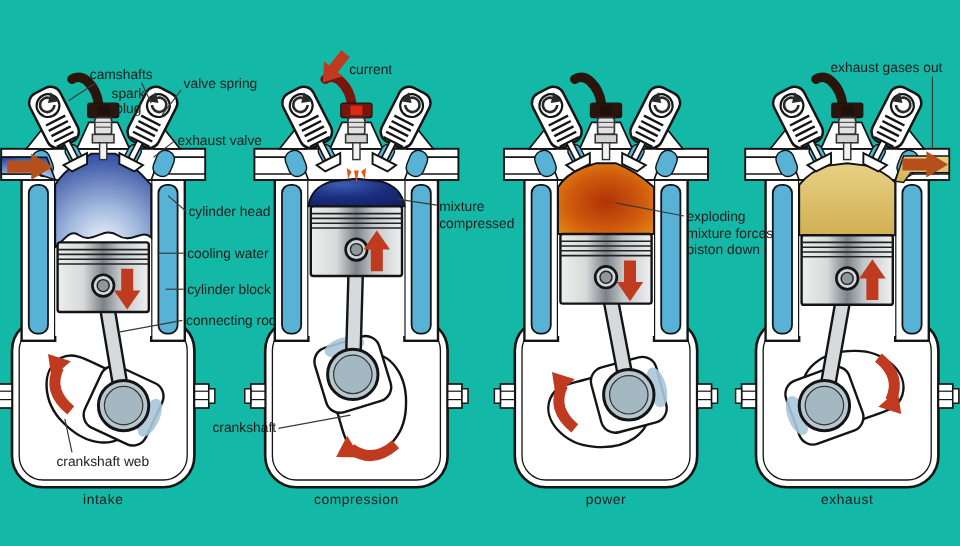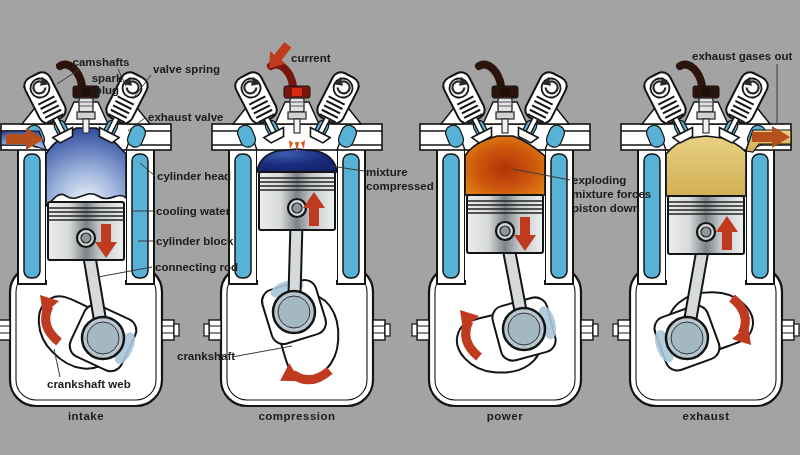--- a/index.html
+++ b/index.html
@@ -1,16 +1,16 @@
 <!DOCTYPE html>
 <html><head>
 <meta charset="utf-8">
 <style>
   html,body{margin:0;padding:0;background:#ffffff;}
-  #stage{position:relative;width:800px;height:455px;background:#a3a3a3;overflow:hidden;font-weight:bold;}
+  #stage{position:relative;width:800px;height:455px;background:#14b8a6;overflow:hidden;}
   svg{display:block;}
   svg text{font-family:"Liberation Sans","DejaVu Sans",sans-serif;font-size:11.5px;fill:#1c1c1c;}
   svg text.caption{font-size:11.5px;letter-spacing:.5px;}
   .leader{stroke:#3a3a3a;stroke-width:1;fill:none;}
   .outline{stroke:#141414;fill:#ffffff;}
 </style>
 </head>
 <body>
 
 <div id="stage">

